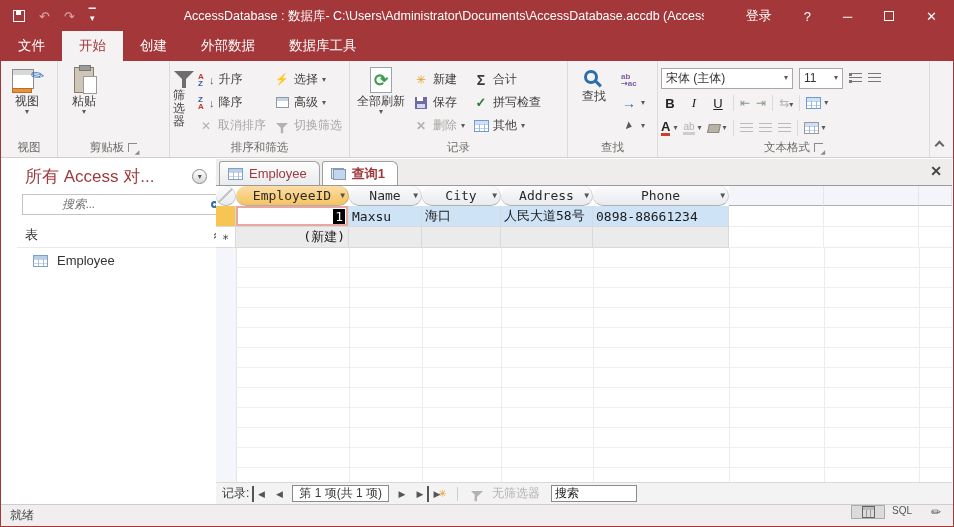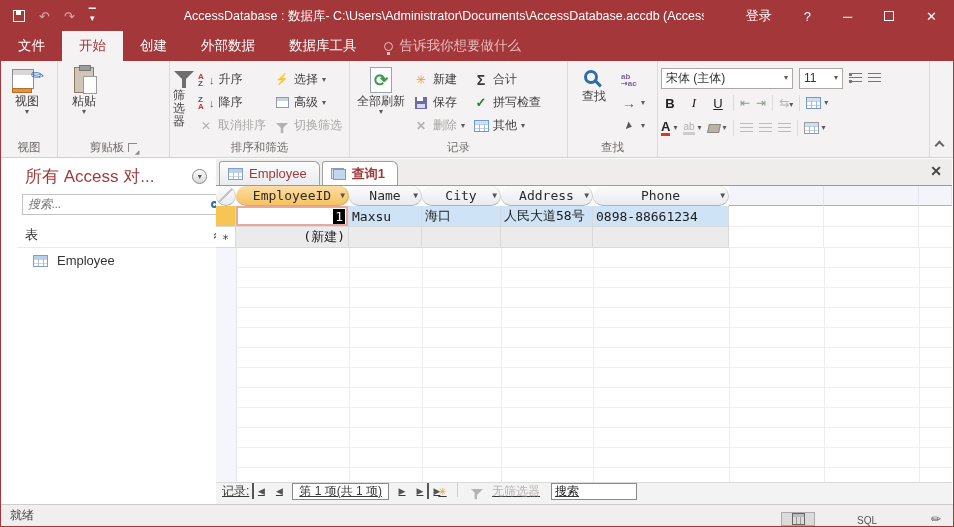--- a/index.html
+++ b/index.html
@@ -107,21 +107,21 @@
   .launcher::after{content:"◢";position:absolute;right:-2px;bottom:-3px;font-size:6px;color:#8a8a8a;}
   .chev-up{width:7px;height:7px;border-left:2px solid #666;border-top:2px solid #666;transform:rotate(45deg);display:inline-block;}
   .ribbon-collapse{position:absolute;right:10px;bottom:8px;}
   
   .navpane{position:absolute;left:16px;top:158px;width:213px;height:347px;background:#fff;border-right:1px solid #c6c3c2;}
   .np-head{display:flex;align-items:center;padding:6px 6px 4px 8px;}
   .np-title{color:#9e3a3c;font-size:17px;white-space:nowrap;overflow:hidden;flex:1;}
   .np-circle{width:15px;height:15px;border:1px solid #8a8a8a;border-radius:50%;display:flex;align-items:center;justify-content:center;font-size:8px;color:#555;background:linear-gradient(#fff,#d8d8d8);margin-right:8px;}
   .np-shutter{color:#555;font-size:14px;font-weight:bold;}
   .np-search{margin:2px 5px 6px;border:1px solid #c6c3c2;height:21px;display:flex;align-items:center;padding:0 5px;background:#fff;}
-  .np-search input{border:none;outline:none;flex:1;font-style:italic;font-size:12px;color:#0c4a6e;font-family:Liberation Serif, serif;background:transparent;}
+  .np-search input{border:none;outline:none;flex:1;font-style:italic;font-size:12px;color:#0c4a6e;font-family:Liberation Serif, serif;background:transparent;margin-left:34px;}
   .np-group{display:flex;align-items:center;padding:5px 8px 3px;border-bottom:1px solid #ece9e8;color:#333;font-size:13px;}
   .np-group .cv{margin-left:auto;color:#666;transform:rotate(90deg);font-size:13px;font-weight:bold;}
   .np-item{display:flex;align-items:center;gap:9px;padding:5px 6px 5px 16px;font-size:13px;color:#333;}
   
   .main{position:absolute;left:215px;top:158px;right:1px;bottom:44px;background:#fff;display:flex;flex-direction:column;}
   .doctabs{height:27px;background:#efecec;border-bottom:1px solid #9a9a9a;display:flex;align-items:flex-end;padding-left:3px;position:relative;}
   .dtab{height:24px;display:flex;align-items:center;gap:6px;padding:0 12px 0 8px;font-size:13px;color:#9e3a3c;
     border:1px solid #a0a0a0;border-bottom:none;border-radius:3px 6px 0 0;background:linear-gradient(#fdfdfd,#e9ebee);margin-right:2px;}
   .dtab.active{background:#fff;font-weight:bold;}
   .doc-close{position:absolute;right:10px;top:4px;font-size:14px;color:#444;font-weight:bold;}
@@ -151,35 +151,35 @@
      linear-gradient(#e5e5e5,#e5e5e5),
      linear-gradient(#ededed,#ededed),linear-gradient(#ededed,#ededed),linear-gradient(#ededed,#ededed),
      linear-gradient(#ededed,#ededed),linear-gradient(#ededed,#ededed),linear-gradient(#ededed,#ededed),
      linear-gradient(#ededed,#ededed),
      repeating-linear-gradient(to bottom,rgba(0,0,0,0) 0 19px,#f0f0f0 19px 20px);
     background-size:20px 100%,1px 100%,1px 100%,1px 100%,1px 100%,1px 100%,1px 100%,1px 100%,1px 100%,100% 20px;
     background-position:0 0,20px 0,133px 0,206px 0,285px 0,377px 0,513px 0,608px 0,703px 0,0 0;
     background-repeat:no-repeat,no-repeat,no-repeat,no-repeat,no-repeat,no-repeat,no-repeat,no-repeat,no-repeat,repeat;}
   
   .recnav{position:absolute;left:215px;right:1px;bottom:22px;height:22px;background:#f4f3f3;border-top:1px solid #d9d9d9;
-    display:flex;align-items:flex-start;font-size:12px;color:#3a3a3a;padding-left:6px;gap:3px;text-decoration:underline;}
+    display:flex;align-items:center;font-size:12px;color:#3a3a3a;padding-left:6px;gap:3px;}
   .rn-btn{display:inline-flex;align-items:center;justify-content:center;min-width:16px;height:16px;color:#555;font-size:9px;}
   .rn-bar-l{border-left:2px solid #555;}
   .rn-bar-r{border-right:2px solid #555;}
   .rn-pos{border:1px solid #8a8a8a;background:#fff;height:17px;display:flex;align-items:center;padding:0 6px;margin:0 2px;}
   .rn-star{color:#e3a02f;font-size:10px;margin-left:-2px;}
   .rn-sep{width:1px;height:14px;background:#d0cecd;margin:0 6px;}
   .rn-nofilter{display:flex;align-items:center;gap:5px;color:#b5b2b0;}
   .funnelx{position:relative;}
   .funnelx::after{content:"✕";position:absolute;font-size:6px;color:#b5b2b0;left:-4px;bottom:-1px;}
   .rn-search{width:86px;height:17px;border:1px solid #8a8a8a;background:#fff;font-size:12px;padding:0 3px;font-family:inherit;color:#222;outline:none;margin-left:8px;}
   
   .statusbar{position:absolute;left:0;bottom:0;width:100%;height:22px;background:#f0eeee;border-top:1px solid #cfcdcb;
     display:flex;align-items:center;font-size:12px;color:#444;padding-left:9px;}
-  .sb-right{margin-left:auto;display:flex;align-items:flex-end;height:100%;gap:35px;}
+  .sb-right{margin-left:auto;display:flex;align-items:flex-start;height:100%;}
   .sb-btn{width:34px;display:flex;align-items:center;justify-content:center;font-size:10px;color:#555;}
   .sb-btn.active{background:#dbdbdb;border:1px solid #ababab;}
   .sb-grid{width:13px;height:12px;border:1px solid #666;background:
     linear-gradient(#bbb 0 3px,rgba(0,0,0,0) 3px),
     repeating-linear-gradient(to right,rgba(0,0,0,0) 0 3px,#999 3px 4px);}
   .sb-design{font-size:12px;color:#555;}
   .hidden-sep{width:1px;background:#dddada;}
 </style>
 </head>
 <body>
@@ -205,24 +205,20 @@
     <span class="tb-btn">✕</span>
   </div>
 </div>
 
 <div class="tabrow">
   <span class="rtab">文件</span>
   <span class="rtab active">开始</span>
   <span class="rtab">创建</span>
   <span class="rtab">外部数据</span>
   <span class="rtab">数据库工具</span>
-  <span class="tellme">
-    <span class="bulb"></span>
-    <span>告诉我你想要做什么</span>
-  </span>
 </div>
 
 <div class="ribbon">
 
   <div class="rgroup" style="width:57px;">
     <div class="rg-body">
       <div class="bigbtn">
         <span class="viewicon">
             <span class="sheet"></span>
             <span class="rule"></span>
@@ -442,20 +438,24 @@
           <span class="lines dim2"></span>
           <span class="lines dim2"></span>
           <span class="hidden-sep" style="height:16px;"></span>
           <span style="display:inline-flex;gap:3px;align-items:center;">
               <span class="gridico" style="border-color:#9a9a9a;"></span>
               <span class="dd">▾</span>
             </span>
         </div>
       </div>
     </div>
+    <div class="rg-label">
+        <span>文本格式</span>
+        <span class="launcher"></span>
+      </div>
   </div>
 
   <span class="ribbon-collapse chev-up"></span>
 </div>
 
 <div class="navpane">
   <div class="np-head">
     <span class="np-title">所有 Access 对...</span>
     <span class="np-circle">▾</span>
     <span class="np-shutter">«</span>

